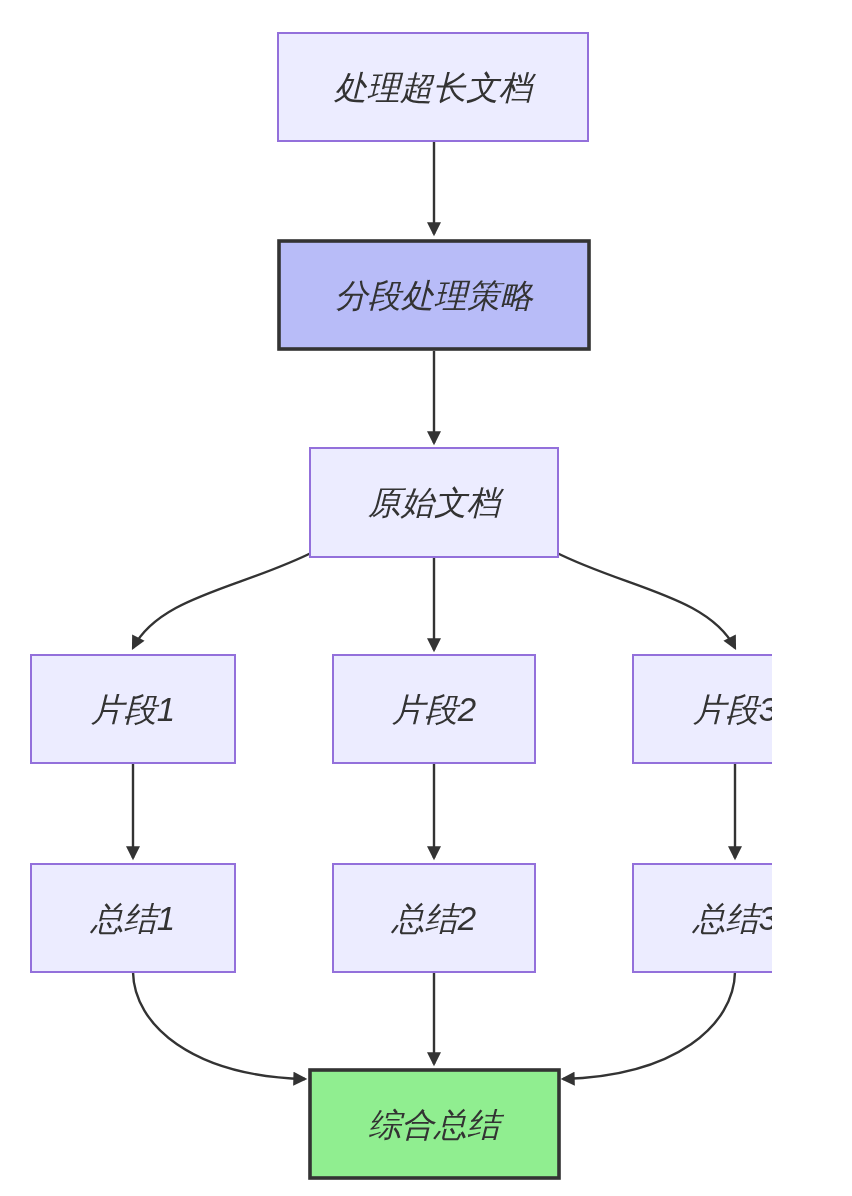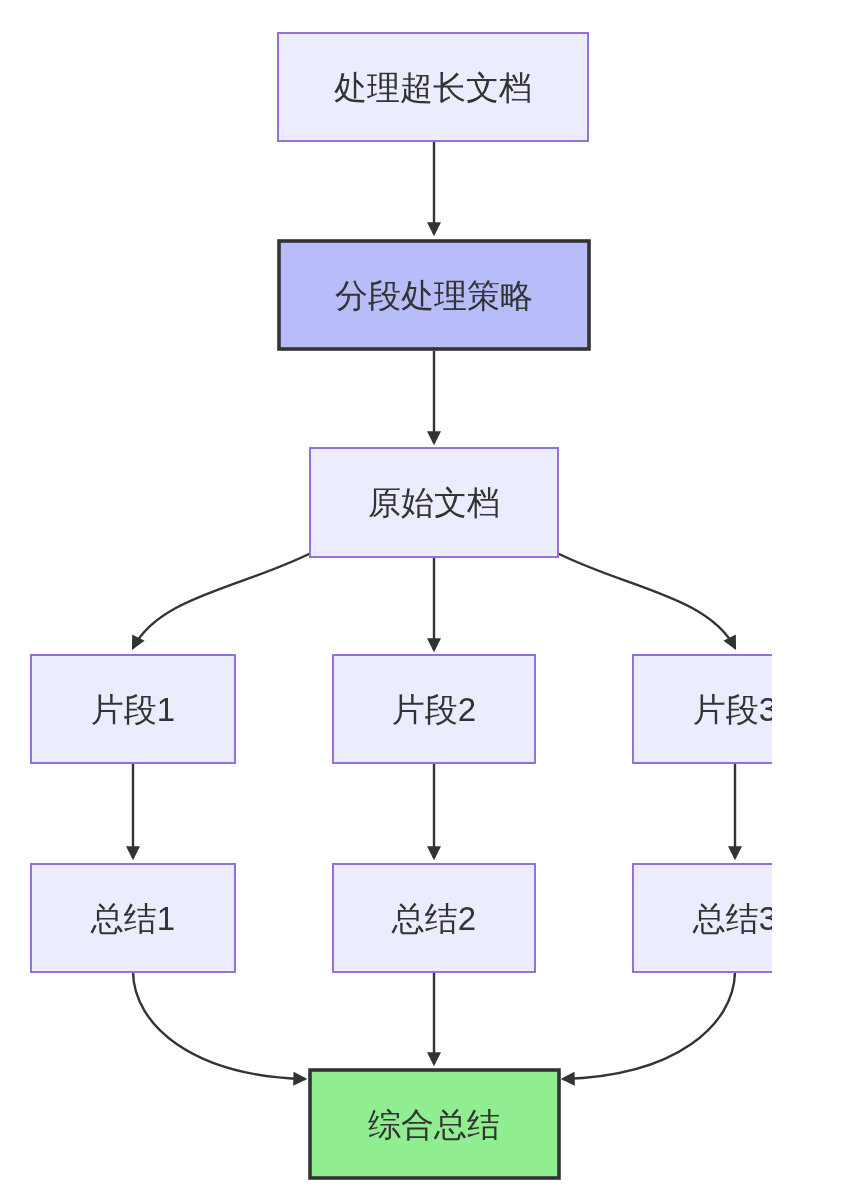--- a/index.html
+++ b/index.html
@@ -6,20 +6,21 @@
     margin: 0;
     padding: 0;
     background: #ffffff;
   }
   .canvas {
     width: 772px;
     height: 1196px;
     position: relative;
     background: #ffffff;
     overflow: hidden;
+    font-style: italic;
   }
   svg {
     display: block;
     font-family: "Liberation Sans", "DejaVu Sans", sans-serif;
   }
   .edge {
     fill: none;
     stroke: #333333;
     stroke-width: 2.4;
   }

